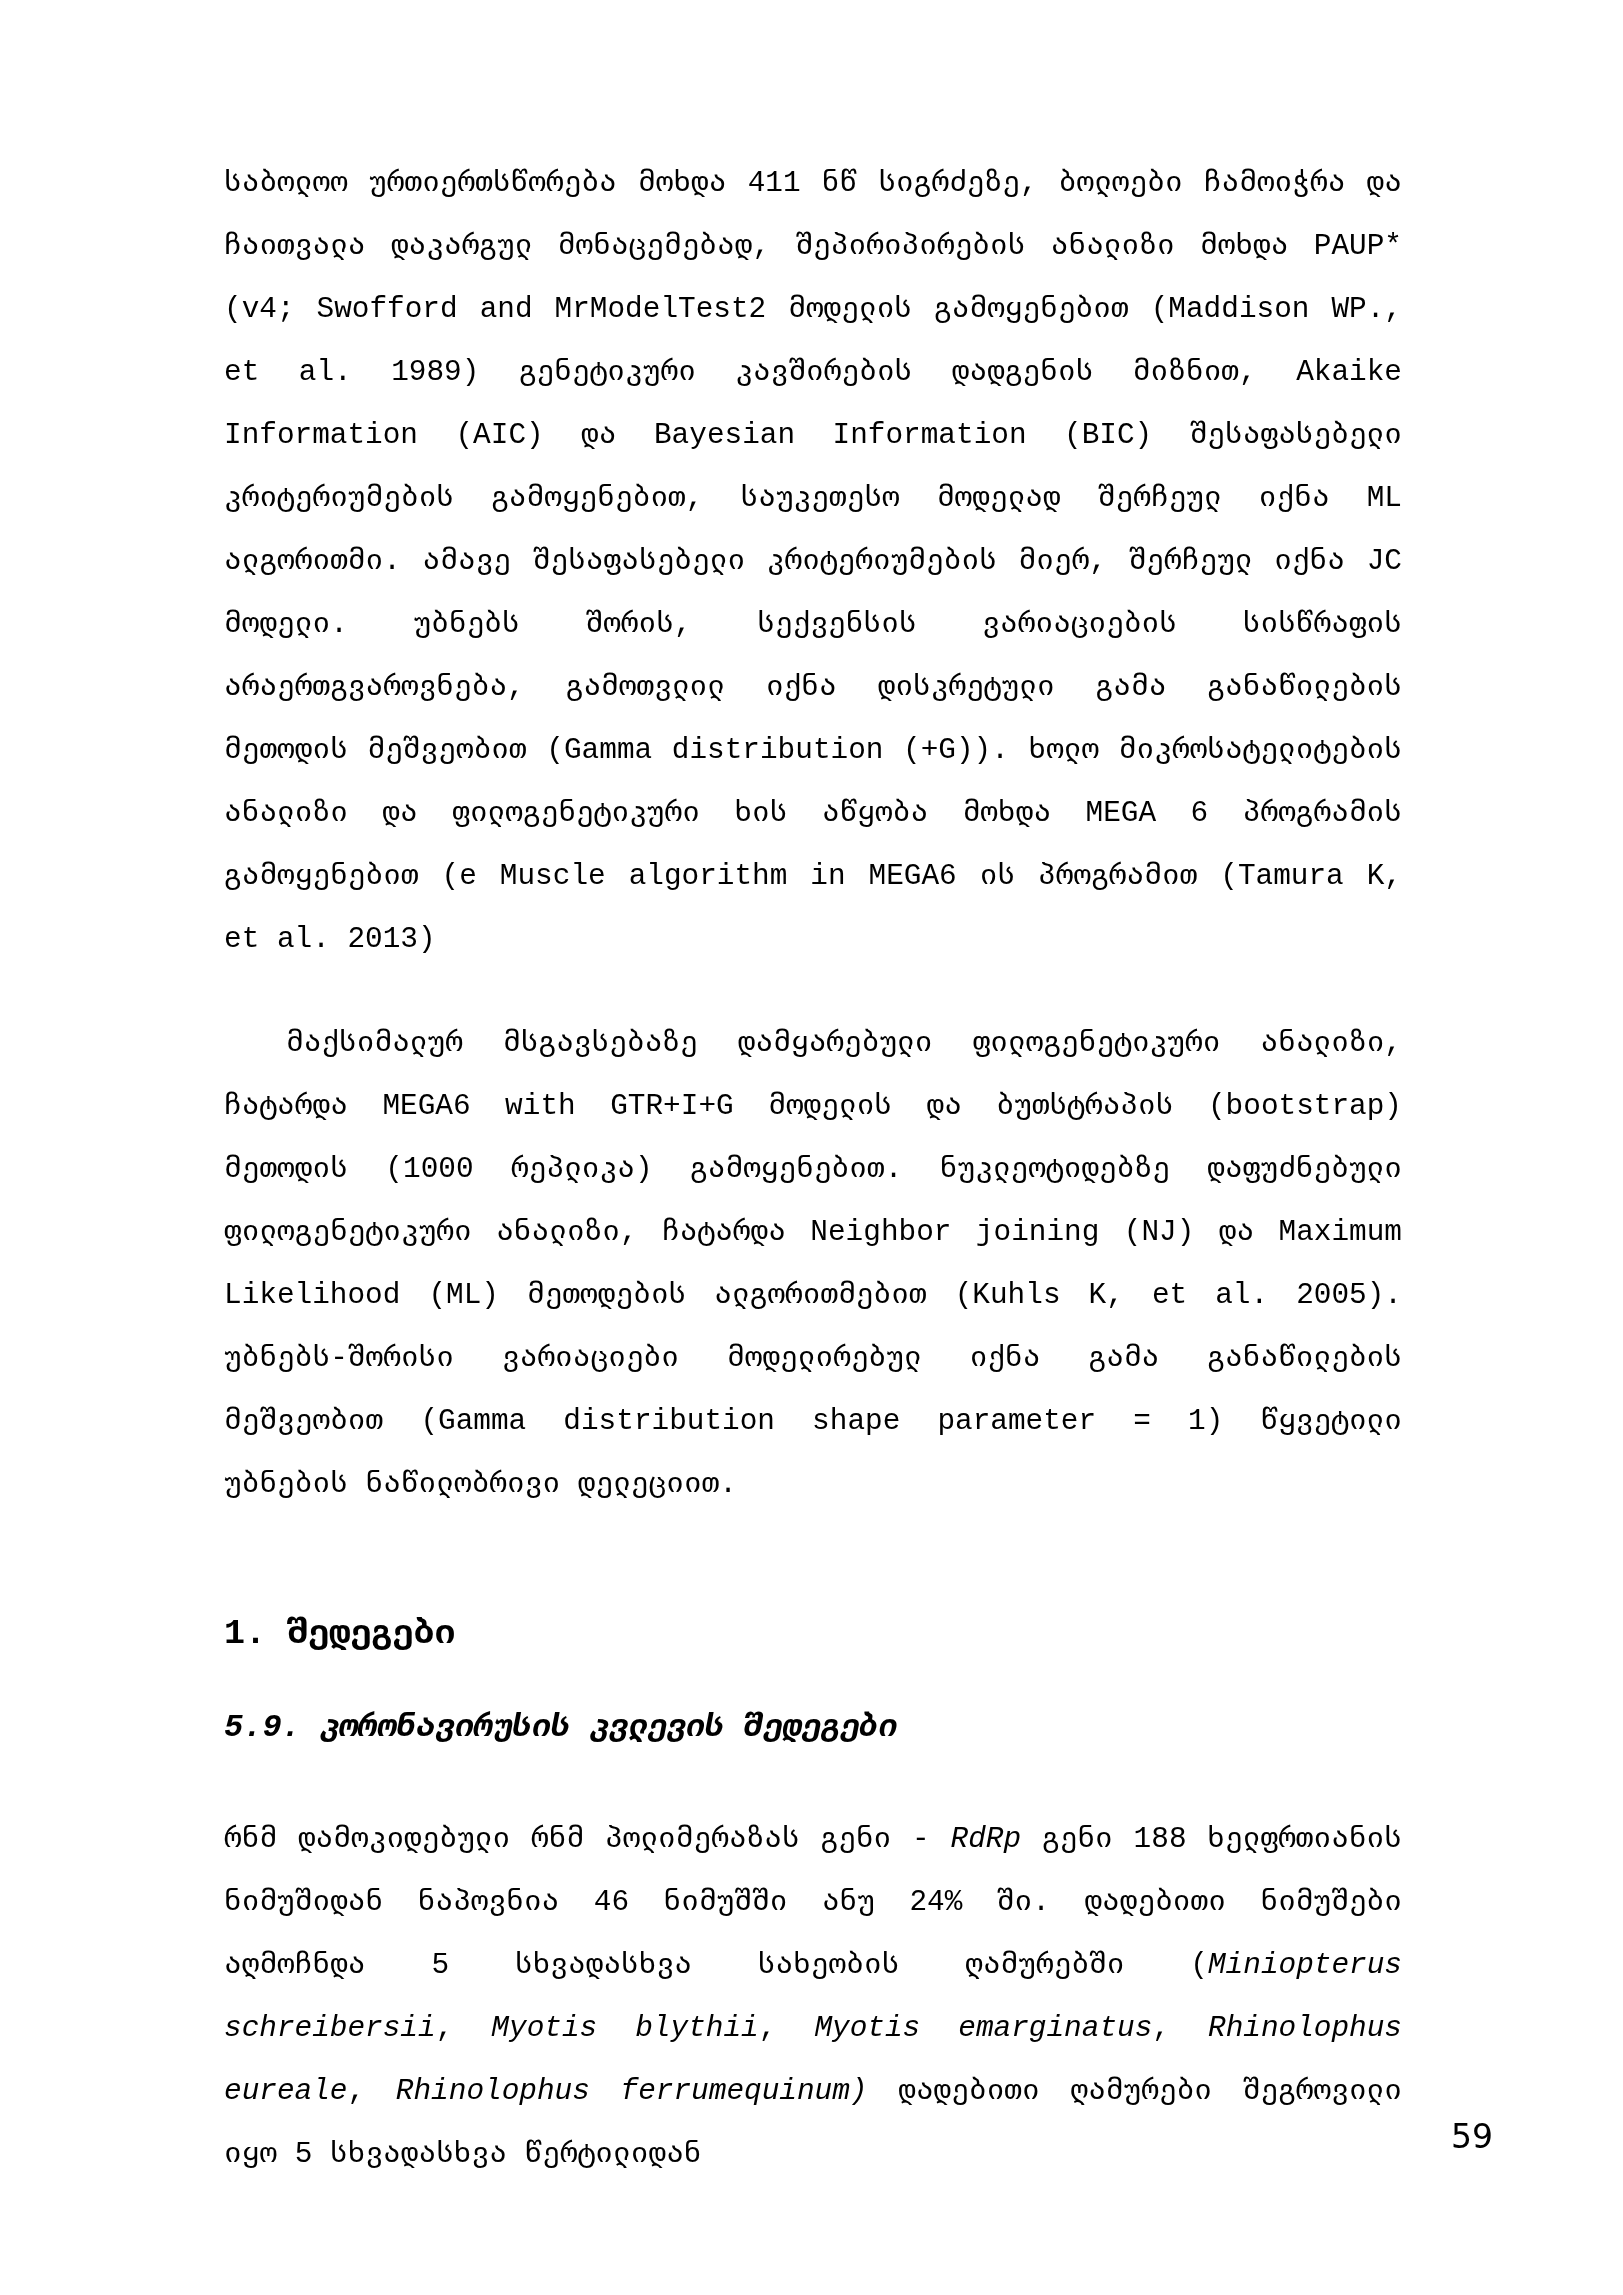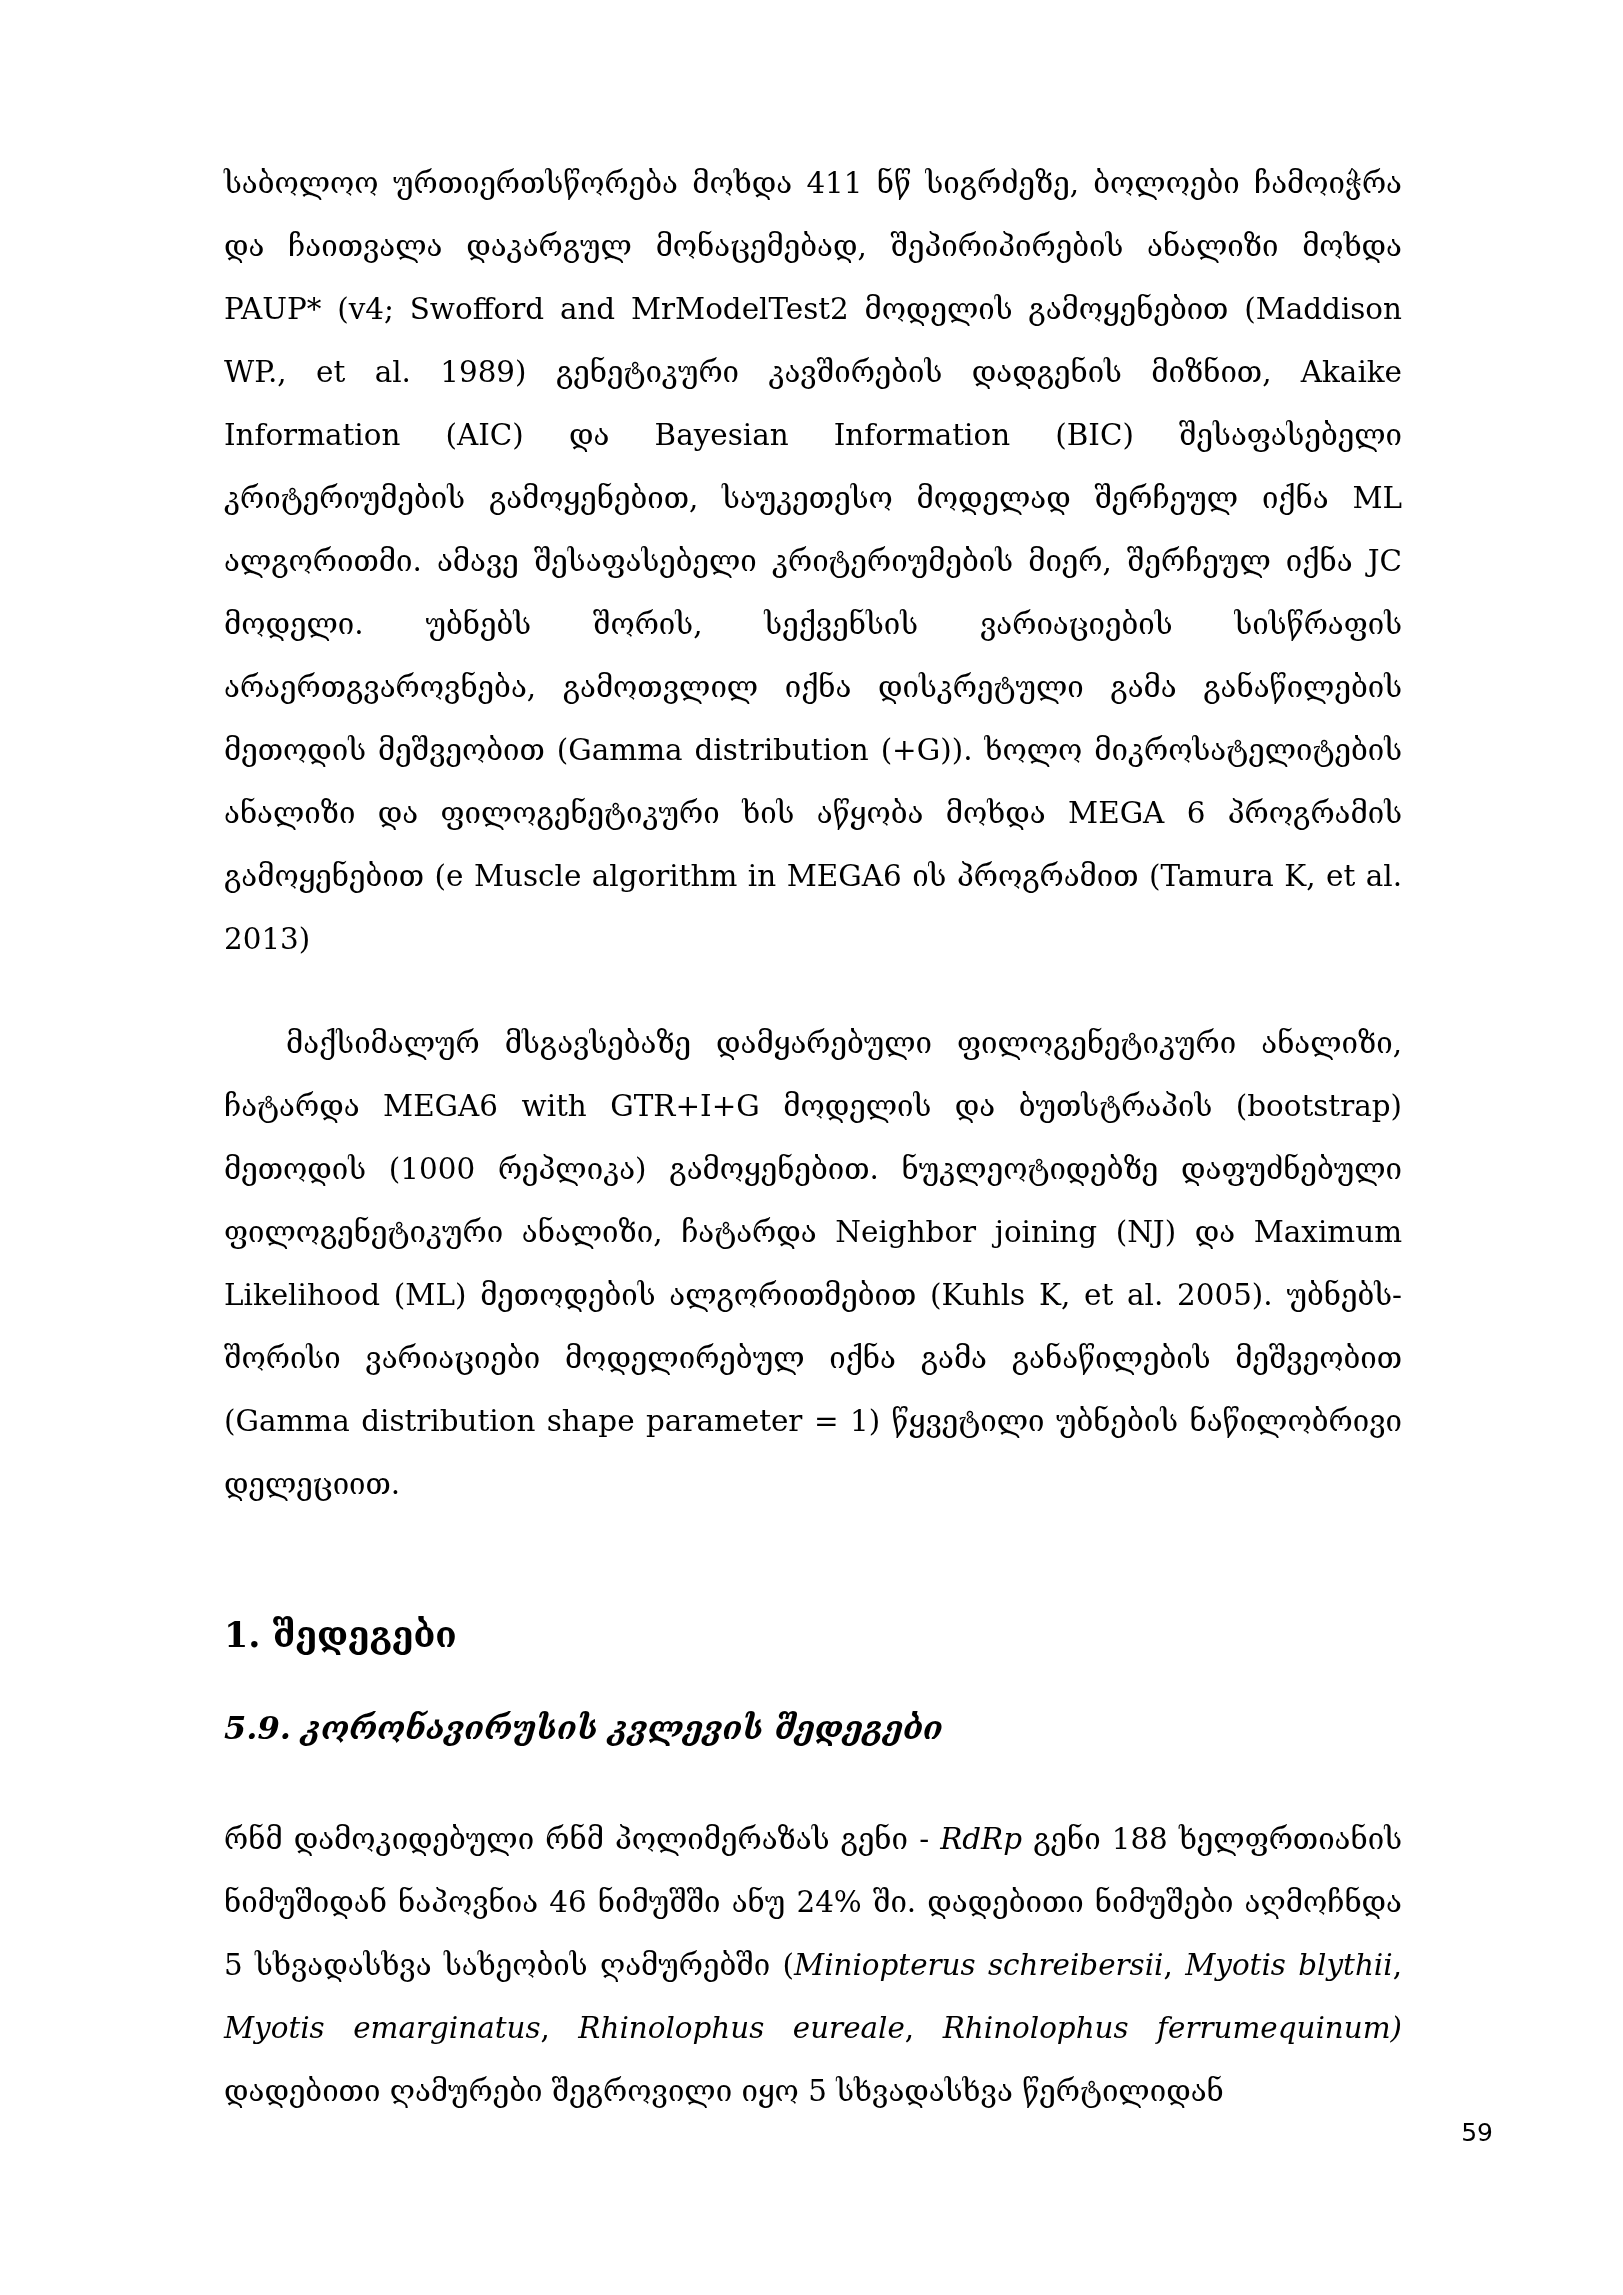--- a/index.html
+++ b/index.html
@@ -10,20 +10,21 @@
     background: #ffffff;
     color: #000000;
     font-family: "DejaVu Serif", "DejaVu Sans", serif;
     overflow: hidden;
   }
   .content {
     position: absolute;
     left: 224px;
     top: 152px;
     width: 1178px;
+    font-family: Liberation Mono, monospace;
   }
   p.body-text {
     font-size: 29.4px;
     line-height: 63px;
     text-align: justify;
     margin: 0 0 41px 0;
   }
   p.first-indent { text-indent: 62px; }
   .heading {
     font-size: 35px;
@@ -37,21 +38,21 @@
     font-style: italic;
     line-height: 1.25;
     margin: 51px 0 0 0;
   }
   p.para-results { margin-top: 60px; margin-bottom: 0; }
   .page-number {
     position: absolute;
     top: 2120px;
     right: 130px;
     font-family: "DejaVu Sans", sans-serif;
-    font-size: 25px;
+    font-size: 33px;
     line-height: 1;
   }
   i { font-style: italic; }
 </style>
 </head>
 <body>
 
 <div class="page">
   <div class="content">
 

